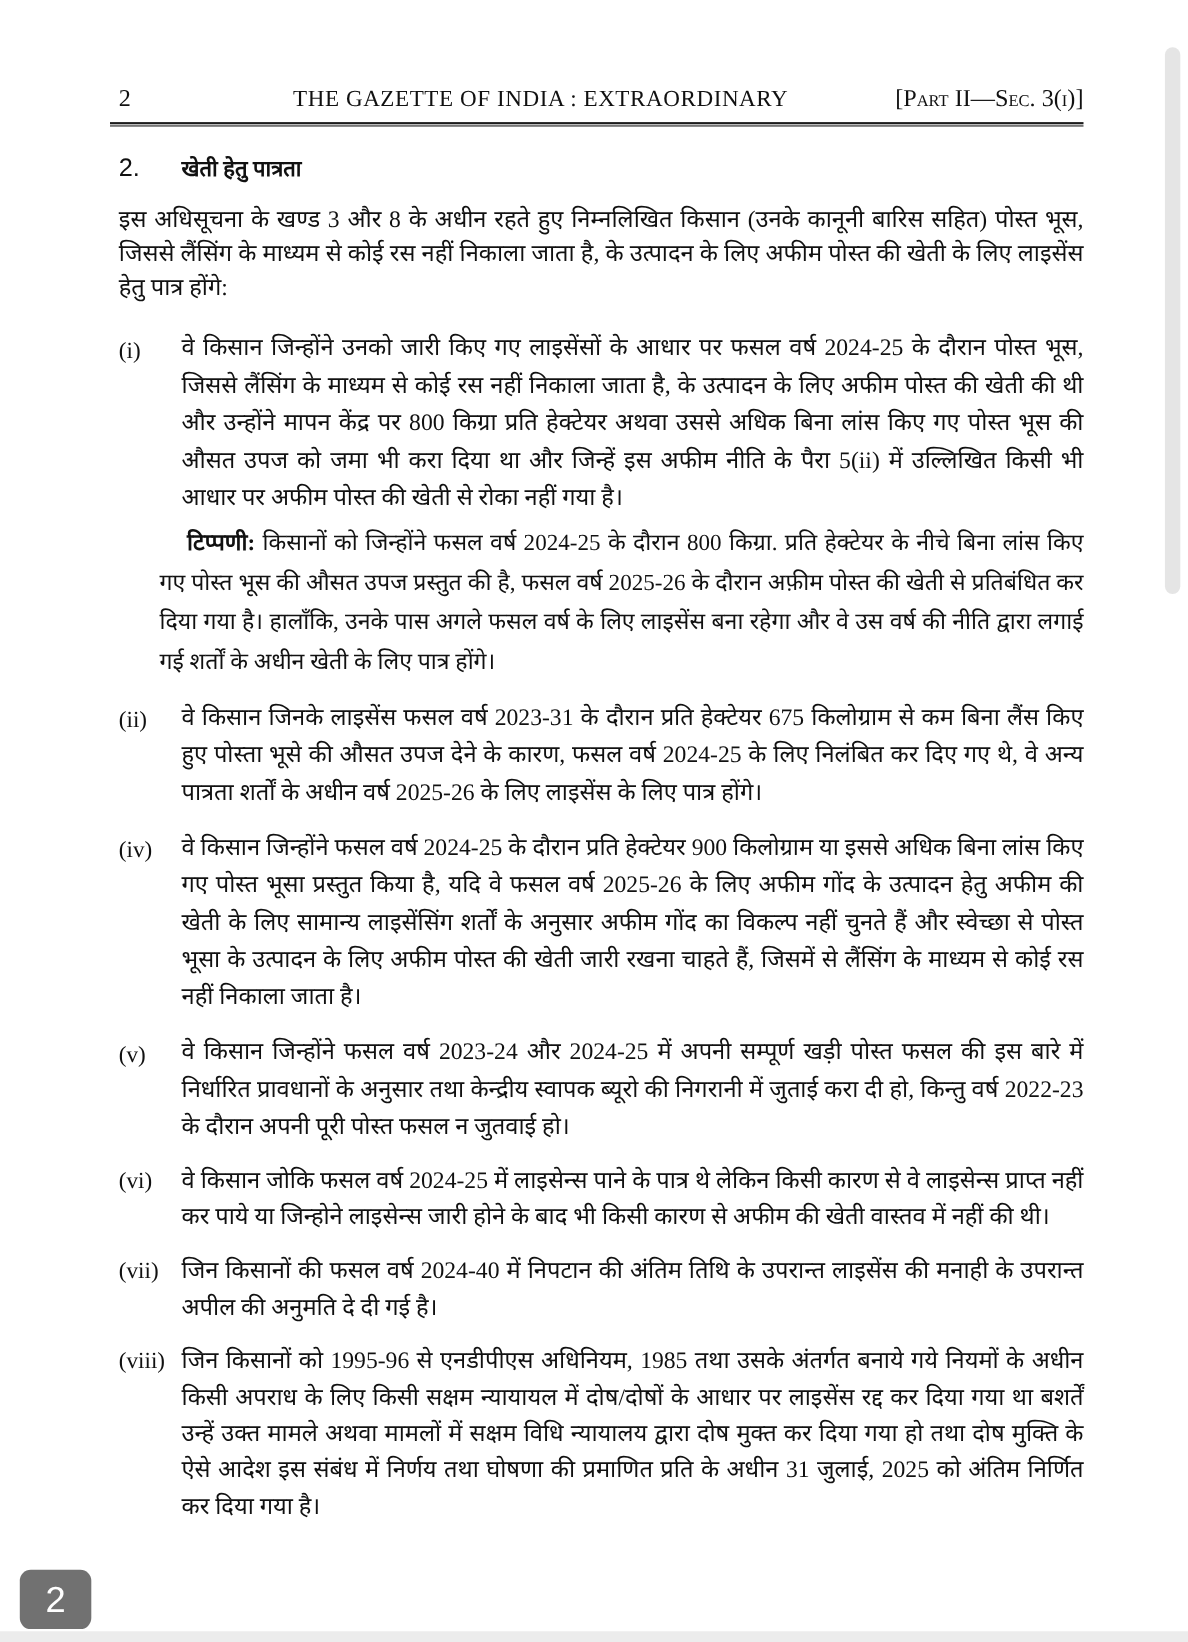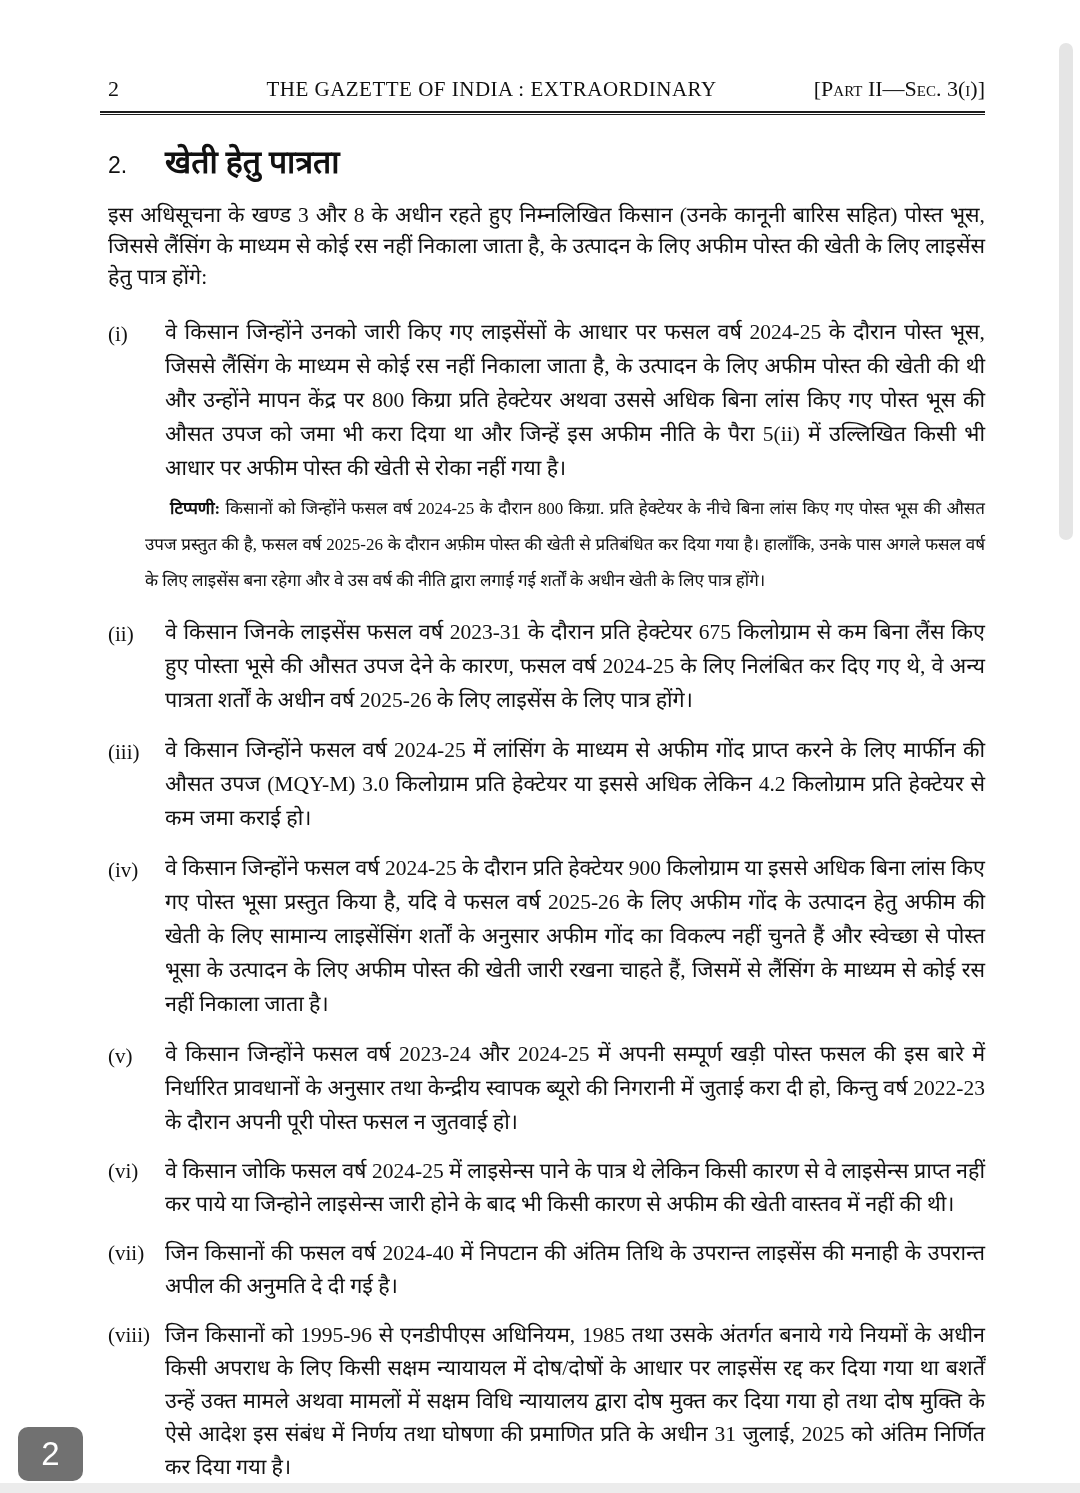--- a/index.html
+++ b/index.html
@@ -17,35 +17,35 @@
   .rh-center{ flex:1; text-align:center; letter-spacing:.5px;margin-top:39px; }
   .rh-right { width:230px; text-align:right; font-variant:small-caps; font-size:22px; white-space:nowrap; }
   .double-rule {
     margin-top:9px; margin-left:-8px; height:4px;
     border-top:2.5px solid #1c1c1c; border-bottom:1.5px solid #1c1c1c;
   }
 
   
   .section-heading { display:flex; margin-top:24px; align-items:baseline; }
   .section-heading .num { width:57px; flex:none; font-family:"Liberation Sans",sans-serif; font-size:23px; }
-  .section-heading .ttl { font-weight:bold; font-size:32px; }
+  .section-heading .ttl { font-weight:bold; font-size:20px; }
 
   
   .intro {
     margin-top:18px; font-size:21.5px; line-height:31px; text-align:justify;
   }
   .item { display:flex; margin-top:16px; }
   .item .lbl { width:57px; flex:none; font-size:21px; line-height:38.5px; font-family:"Liberation Serif",serif; }
   .item .txt { flex:1; font-size:21.5px; line-height:34px; text-align:justify; }
   .item.tight .lbl,
   .item.tight .txt { line-height:33px; }
   .item.first { margin-top:22px; }
 
   .note {
-    margin-top:6px; margin-left:37px; font-size:17px; line-height:36px;
+    margin-top:6px; margin-left:37px; font-size:21px; line-height:36px;
     text-align:justify; text-indent:25px;
   }
   .note .note-lbl { font-weight:bold; }
 
   
   .scrollbar-thumb {
     position:absolute; top:43px; right:7px; width:14px; height:497px;
     background:#e5e5e5; border-radius:7px;
   }
   .page-badge {
@@ -82,24 +82,20 @@
     <span class="txt">वे किसान जिन्होंने उनको जारी किए गए लाइसेंसों के आधार पर फसल वर्ष 2024-25 के दौरान पोस्त भूस, जिससे लैंसिंग के माध्यम से कोई रस नहीं निकाला जाता है, के उत्पादन के लिए अफीम पोस्त की खेती की थी और उन्होंने मापन केंद्र पर 800 किग्रा प्रति हेक्टेयर अथवा उससे अधिक बिना लांस किए गए पोस्त भूस की औसत उपज को जमा भी करा दिया था और जिन्हें इस अफीम नीति के पैरा 5(ii) में उल्लिखित किसी भी आधार पर अफीम पोस्त की खेती से रोका नहीं गया है।</span>
   </div>
 
   <p class="note"><span class="note-lbl">टिप्पणी:</span><span> किसानों को जिन्होंने फसल वर्ष 2024-25  के दौरान 800 किग्रा. प्रति हेक्टेयर के नीचे बिना लांस किए गए पोस्त भूस की औसत उपज प्रस्तुत की है, फसल वर्ष 2025-26 के दौरान अफ़ीम पोस्त की खेती से प्रतिबंधित कर दिया गया है। हालाँकि, उनके पास अगले फसल वर्ष के लिए लाइसेंस बना रहेगा और वे उस वर्ष की नीति द्वारा लगाई गई शर्तों के अधीन खेती के लिए पात्र होंगे।</span></p>
 
   <div class="item">
     <span class="lbl">(ii)</span>
     <span class="txt">वे किसान जिनके लाइसेंस फसल वर्ष 2023-31 के दौरान प्रति हेक्टेयर 675 किलोग्राम से कम बिना लैंस किए हुए पोस्ता भूसे की औसत उपज देने के कारण, फसल वर्ष 2024-25 के लिए निलंबित कर दिए गए थे, वे अन्य पात्रता शर्तों के अधीन वर्ष  2025-26 के लिए लाइसेंस के लिए पात्र होंगे।</span>
   </div>
 
-  <div class="item">
-    <span class="lbl">(iii)</span>
-    <span class="txt">वे किसान जिन्होंने फसल वर्ष 2024-25 में लांसिंग के माध्यम से अफीम गोंद प्राप्त करने के लिए मार्फीन की औसत उपज (MQY-M) 3.0 किलोग्राम प्रति हेक्टेयर या इससे अधिक लेकिन 4.2 किलोग्राम प्रति हेक्टेयर से कम जमा कराई हो।</span>
-  </div>
 
   <div class="item">
     <span class="lbl">(iv)</span>
     <span class="txt">वे किसान जिन्होंने फसल वर्ष 2024-25 के दौरान प्रति हेक्टेयर 900 किलोग्राम या इससे अधिक बिना लांस किए गए पोस्त भूसा प्रस्तुत किया है, यदि वे फसल वर्ष 2025-26 के लिए अफीम गोंद के उत्पादन हेतु अफीम की खेती के लिए सामान्य लाइसेंसिंग शर्तों के अनुसार अफीम गोंद का विकल्प नहीं चुनते हैं और स्वेच्छा से पोस्त भूसा के उत्पादन के लिए अफीम पोस्त की खेती जारी रखना चाहते हैं, जिसमें से लैंसिंग के माध्यम से कोई रस नहीं निकाला जाता है।</span>
   </div>
 
   <div class="item">
     <span class="lbl">(v)</span>
     <span class="txt">वे किसान जिन्होंने फसल वर्ष 2023-24 और 2024-25 में अपनी सम्पूर्ण खड़ी पोस्त फसल की इस बारे में निर्धारित प्रावधानों के अनुसार तथा केन्द्रीय स्वापक ब्यूरो की निगरानी में जुताई करा दी हो, किन्तु वर्ष 2022-23 के दौरान अपनी पूरी पोस्त फसल न जुतवाई हो।</span>
   </div>

